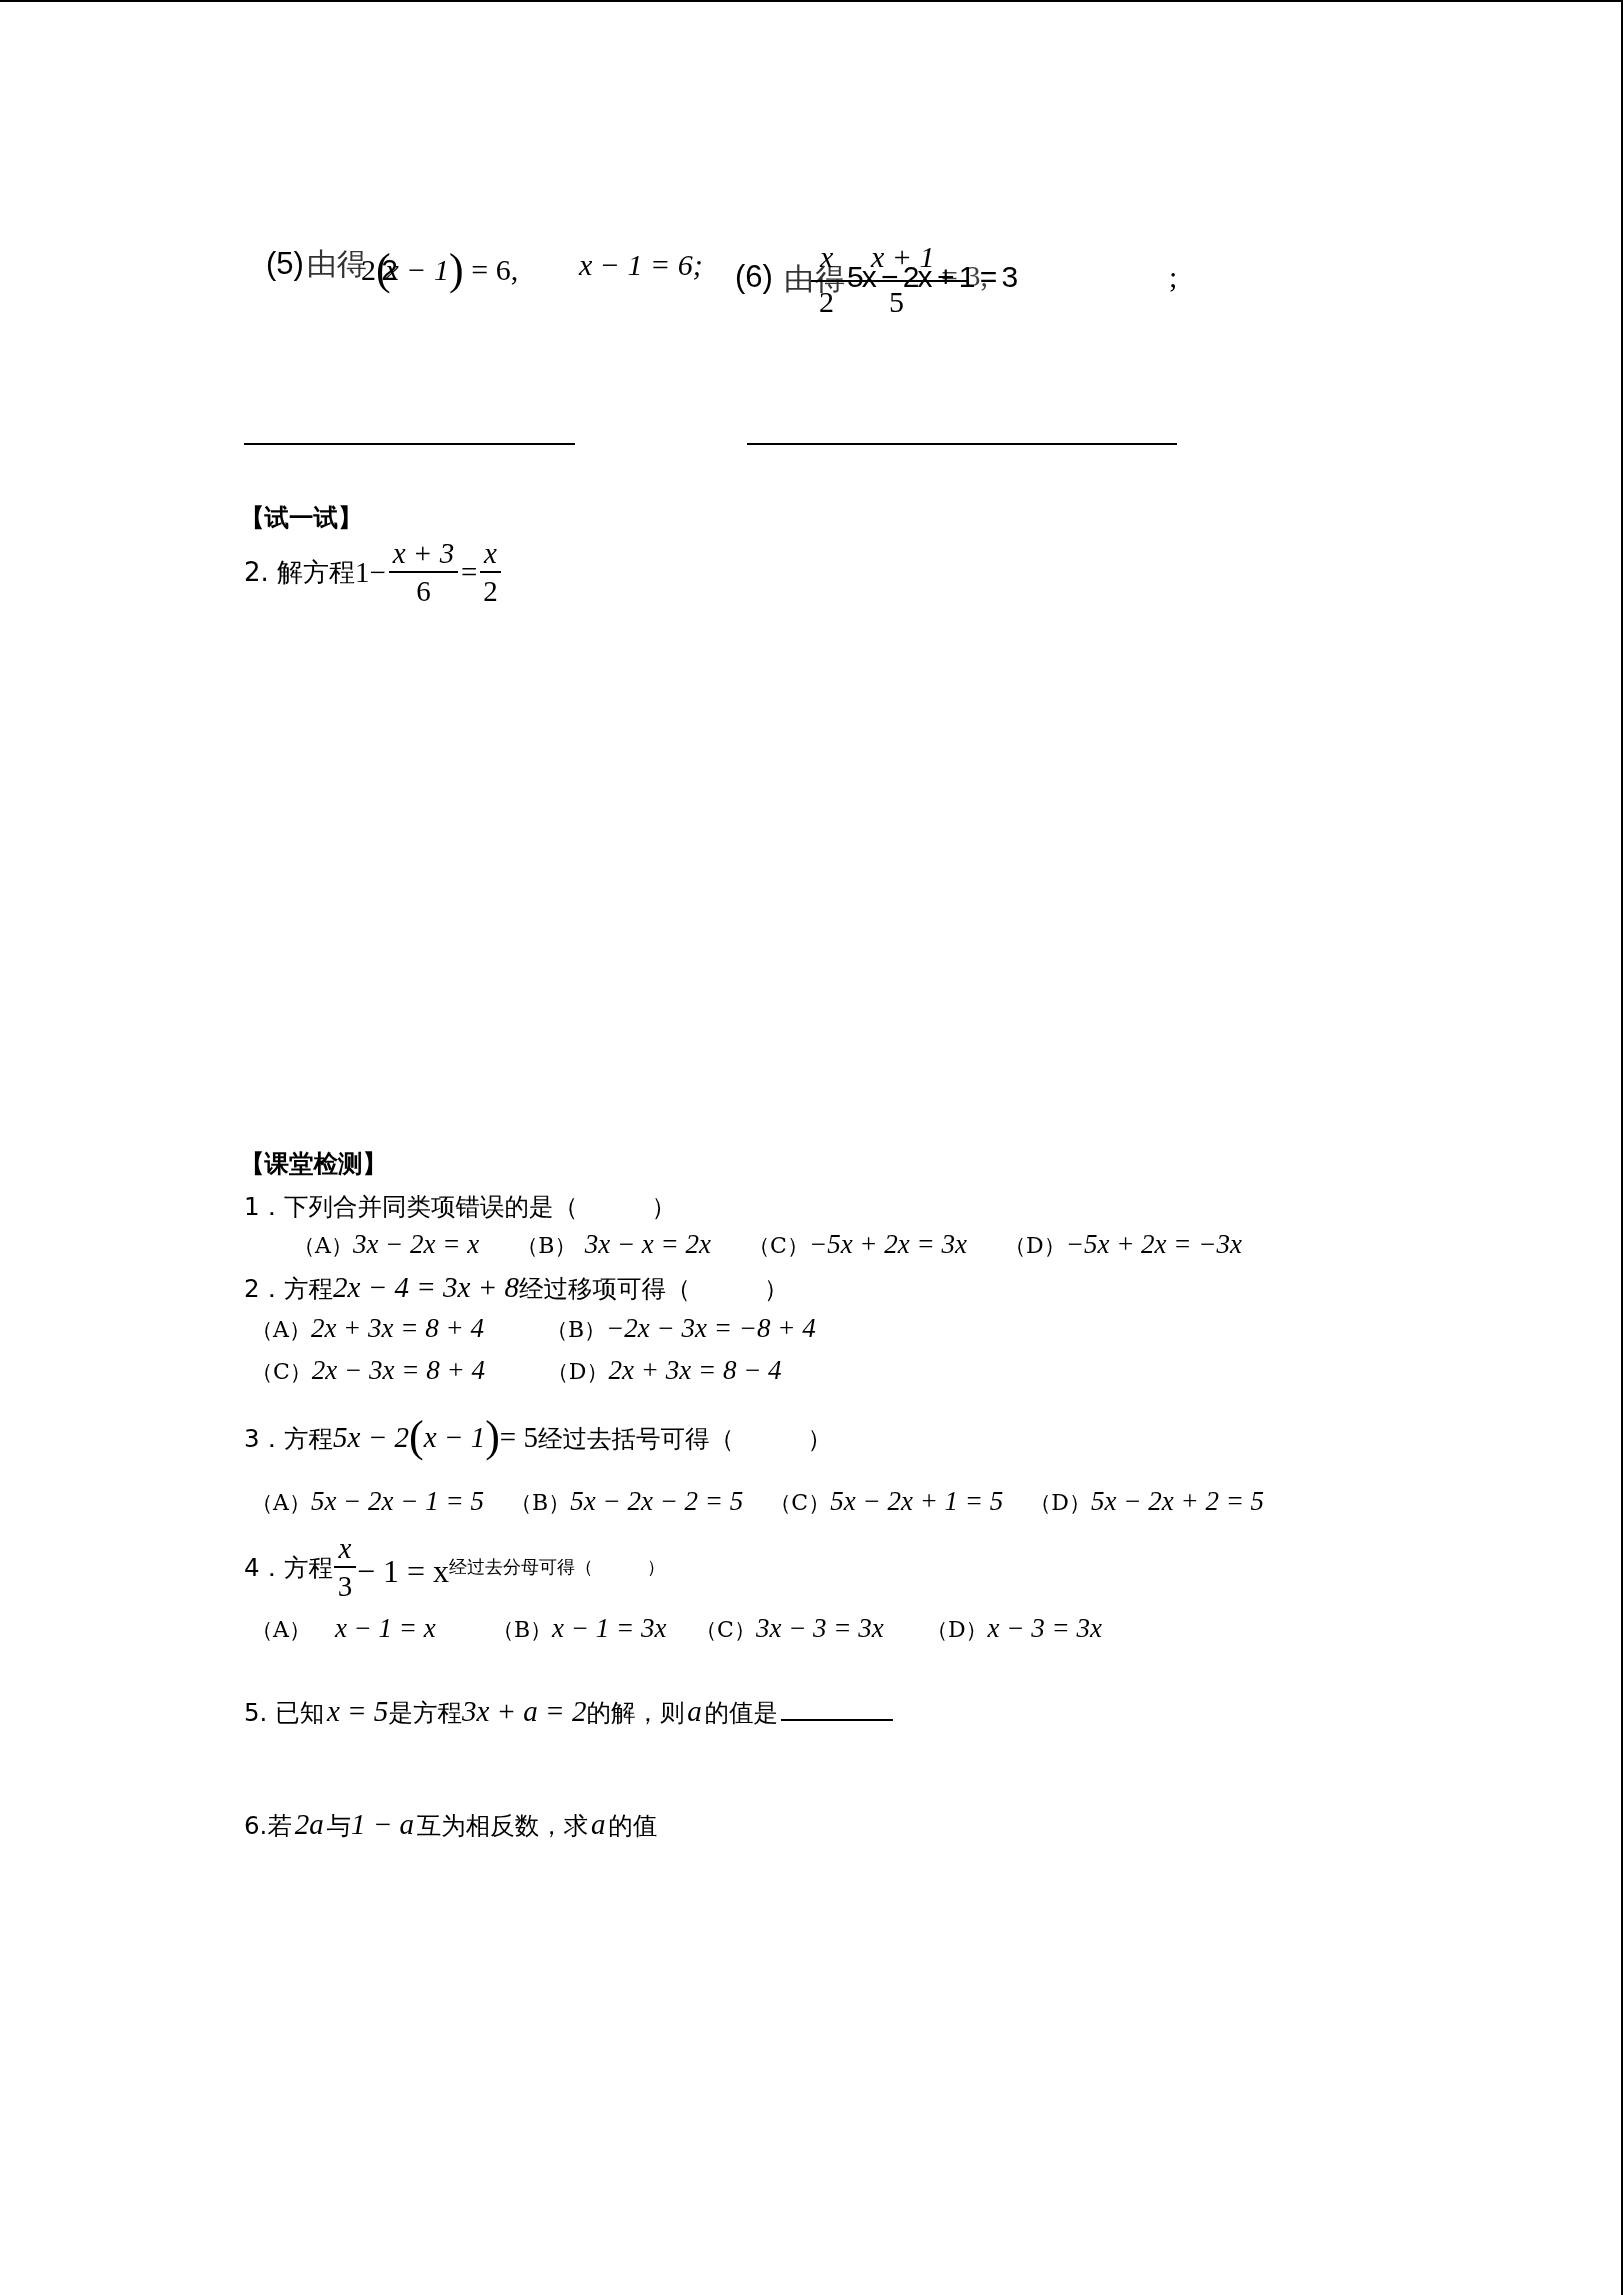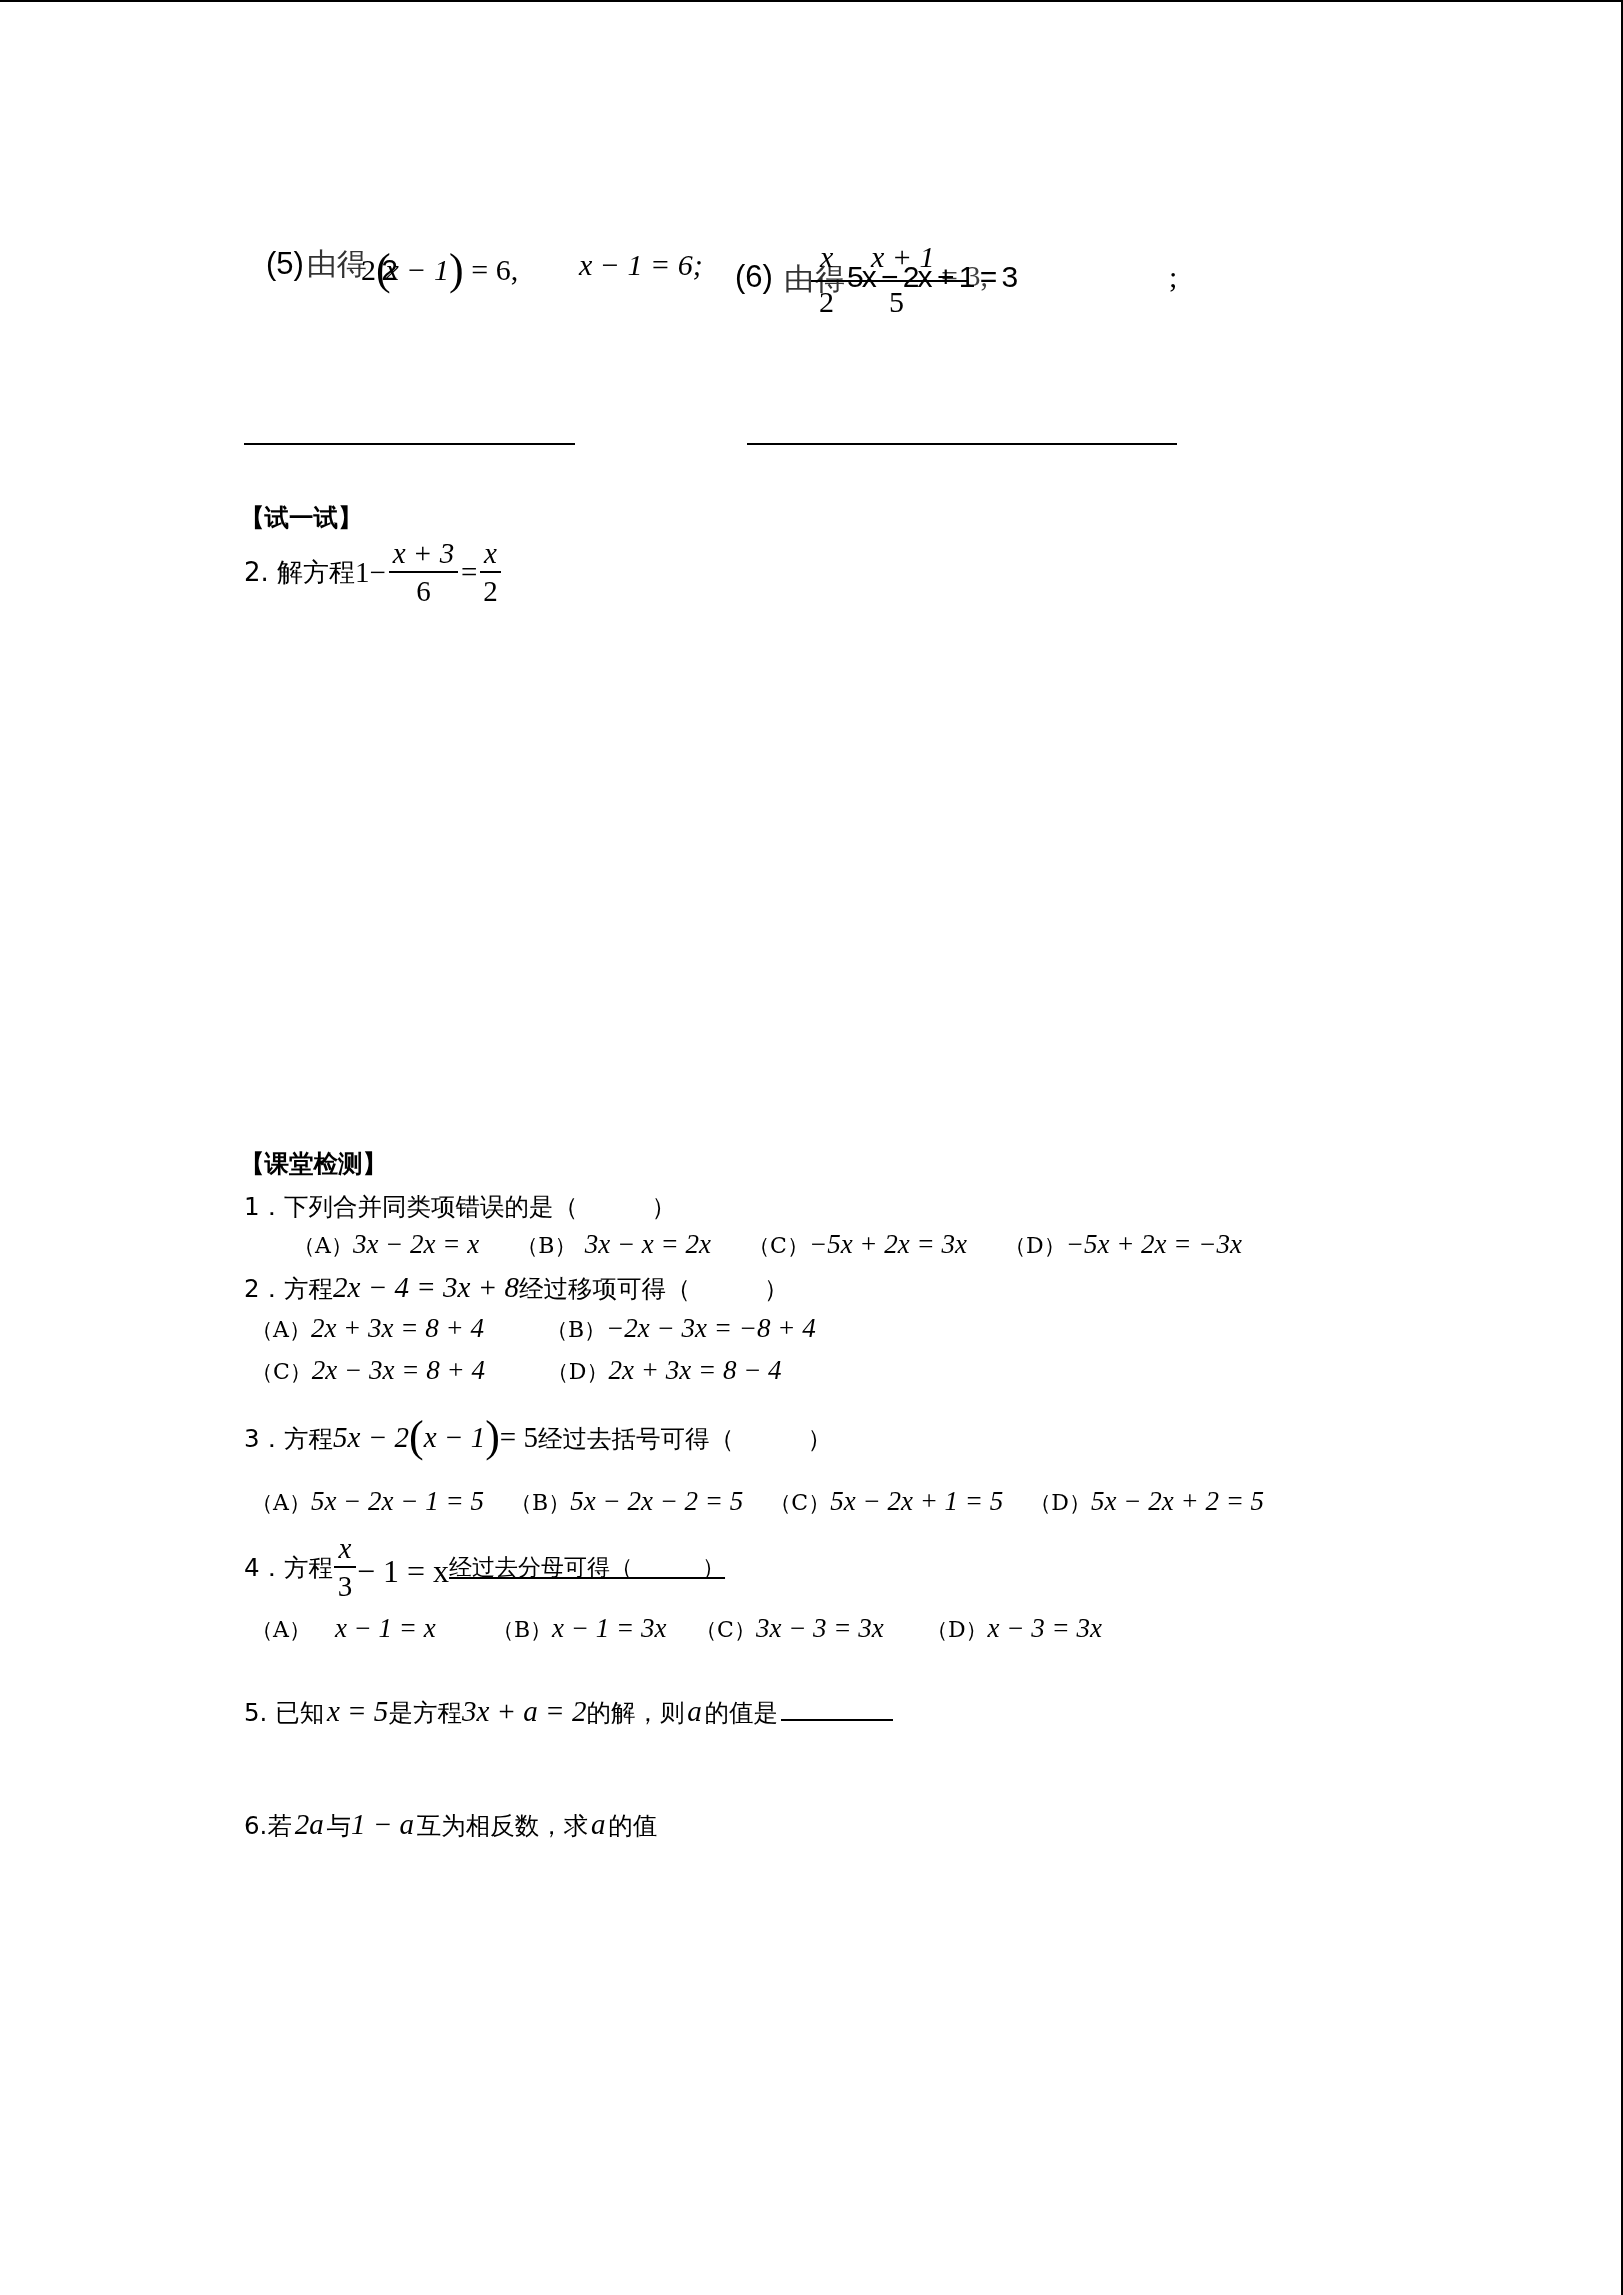--- a/index.html
+++ b/index.html
@@ -100,21 +100,21 @@
 </div>
 
 <div class="abs" style="left:244px; top:1534px; display:flex; align-items:center;">
   <span class="cn" style="font-size:24.5px;">4．方程</span>
   <span class="frac math" style="font-size:29px; margin:0 1.4px;">
     <span class="num it">x</span>
     <span class="bar"></span>
     <span class="den">3</span>
   </span>
   <span class="math" style="font-size:32px;margin-top:8px;">− 1 = x</span>
-  <span class="cn" style="font-size:23px;text-decoration:underline;">经过去分母可得（　　　）</span>
+  <span class="cn" style="font-size:18px;">经过去分母可得（　　　）</span>
 </div>
 <div class="abs opt math" style="left:251px; top:1613px;">
   <span class="lbl">（A）</span><span class="it" style="display:inline-block; width:157px;margin-left:24px;">x − 1 = x</span><span class="lbl">（B）</span><span class="it" style="display:inline-block; width:143px;">x − 1 = 3x</span><span class="lbl">（C）</span><span class="it" style="display:inline-block; width:170px;">3x − 3 = 3x</span><span class="lbl">（D）</span><span class="it">x − 3 = 3x</span>
 </div>
 
 <div class="abs" style="left:244px; top:1695px;">
   <span class="cn" style="font-size:24.5px;">5. 已知</span>
   <span class="math it" style="font-size:29px;">x = 5</span><span class="cn" style="font-size:24.5px;text-align:center;">是方程</span><span class="math it" style="font-size:29px;">3x + a = 2</span><span class="cn" style="font-size:24.5px;">的解，则</span>
   <span class="math it" style="font-size:29px;">a</span>
   <span class="cn" style="font-size:24.5px;">的值是</span><span class="blank"></span>

